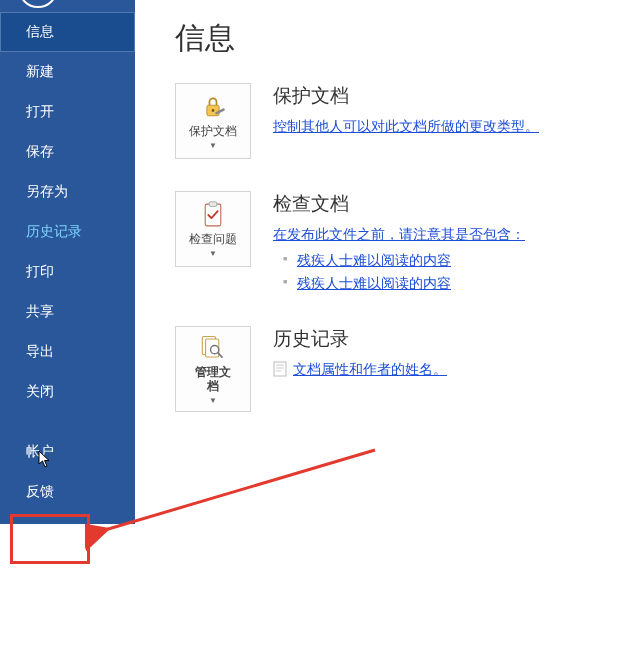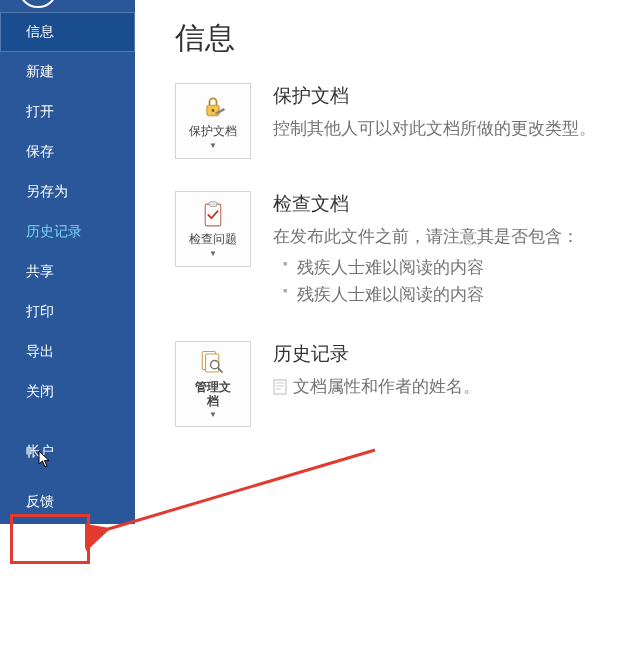--- a/index.html
+++ b/index.html
@@ -119,23 +119,24 @@
   }
   .section-body {
     margin-left: 22px;
   }
   .sec-title {
     font-size: 19px;
     color: #333;
     margin-bottom: 6px;
   }
   .sec-desc {
-    font-size: 17px;
-    color: #737373;
+    font-size: 14px;
+    color: #1d4ed8;
     line-height: 1.6;
+    text-decoration: underline;
   }
   .sec-desc ul {
     list-style: none;
     padding: 0;
     margin: 4px 0 0 10px;
   }
   .sec-desc li {
     position: relative;
     padding-left: 14px;
   }
@@ -178,29 +179,29 @@
       </div>
     </div>
 
     <div class="nav">
       <div class="nav-item selected"><span>信息</span></div>
       <div class="nav-item"><span>新建</span></div>
       <div class="nav-item"><span>打开</span></div>
       <div class="nav-item"><span>保存</span></div>
       <div class="nav-item"><span>另存为</span></div>
       <div class="nav-item disabled"><span>历史记录</span></div>
+      <div class="nav-item"><span>打印</span></div>
       <div class="nav-item"><span>共享</span></div>
-      <div class="nav-item"><span>打印</span></div>
       <div class="nav-item"><span>导出</span></div>
       <div class="nav-item"><span>关闭</span></div>
     </div>
 
     <div class="nav-sep"></div>
 
-    <div class="nav" style="margin-top:0;gap:10px;">
+    <div class="nav" style="margin-top:0;">
       <div class="nav-item"><span>帐户</span></div>
       <div class="nav-item"><span>反馈</span></div>
       <div class="nav-item"><span>选项</span></div>
     </div>
   </div>
 
   <div class="content">
     <div class="page-title">信息</div>
 
     <div class="section">

